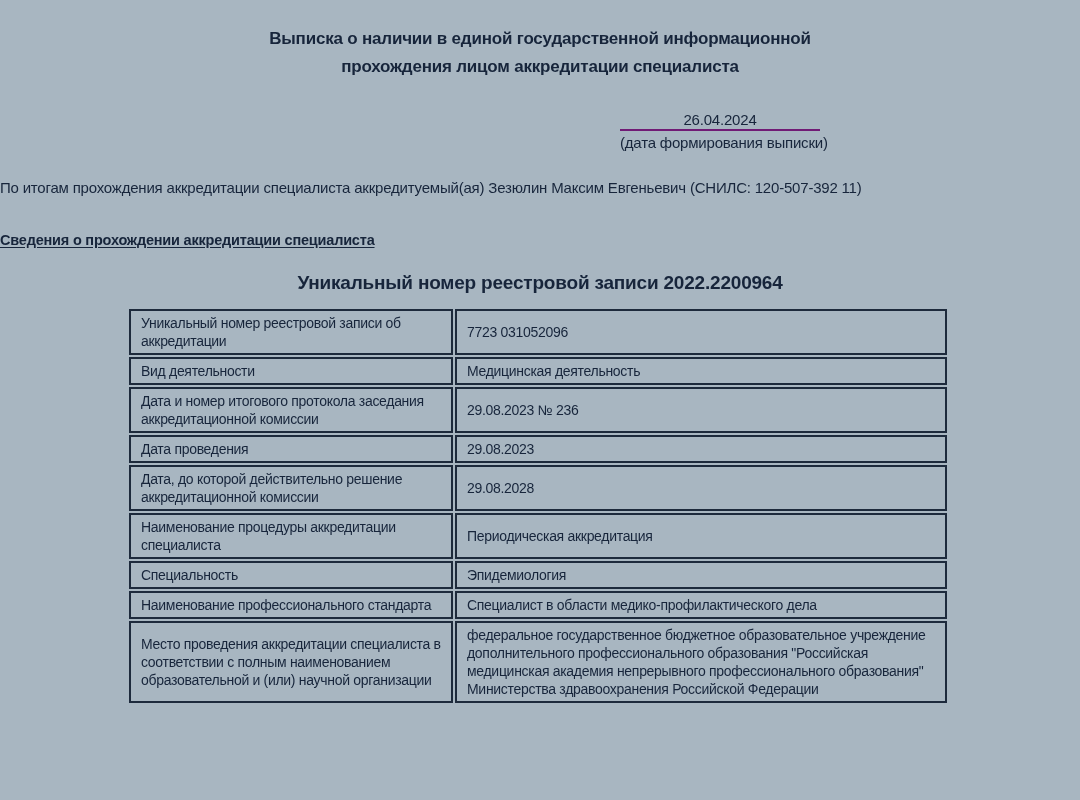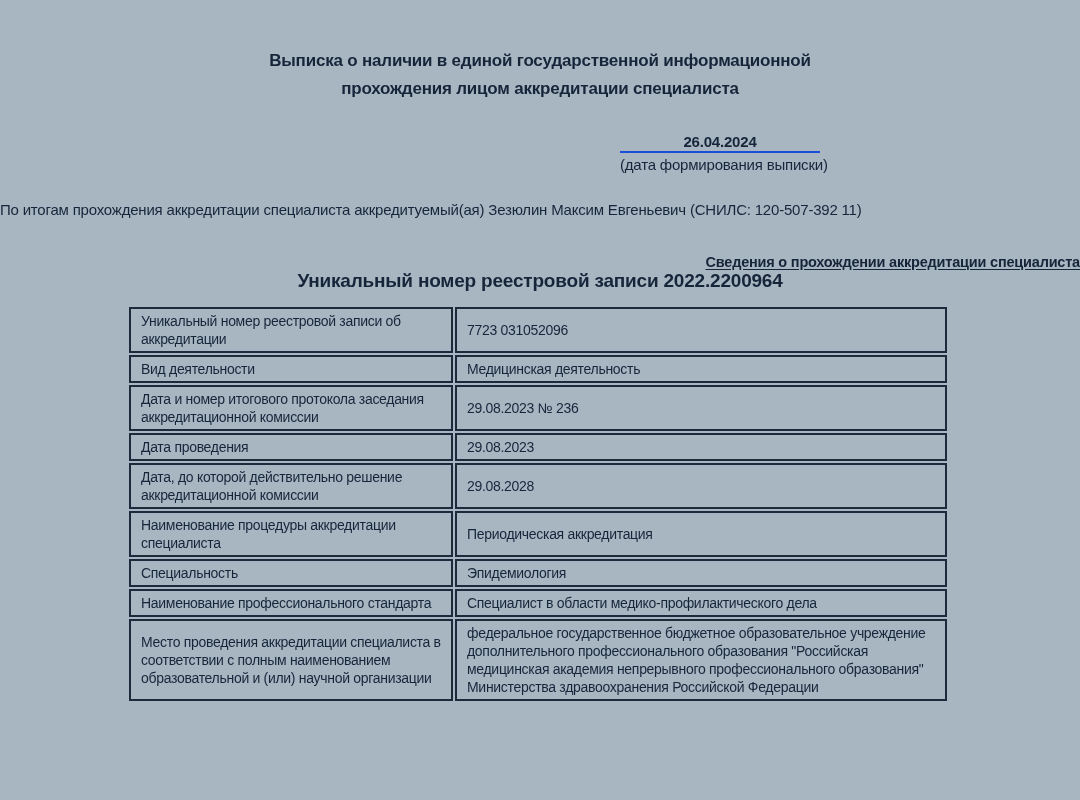--- a/index.html
+++ b/index.html
@@ -9,61 +9,61 @@
   body {
     width: 1080px;
     height: 800px;
     background: #a8b6c1;
     color: #17253b;
     font-family: "Liberation Sans", sans-serif;
     letter-spacing: -0.2px;
     overflow: hidden;
   }
   .doc {
-    padding-top: 47px;
+    padding-top: 25px;
   }
   .title {
     width: 680px;
     margin: 0 auto;
     text-align: center;
     font-weight: 700;
     font-size: 17px;
     line-height: 28px;
   }
   .date-block {
     width: 200px;
     margin: 30px 0 0 620px;
     text-align: center;
   }
   .date-value {
     font-size: 15px;
-    font-weight: 700;
-    border-bottom: 2px solid #1d4ed8;
+    font-weight: 400;
+    border-bottom: 2px solid #701a75;
     padding-bottom: 1px;
   }
   .date-caption {
     font-size: 15px;
     margin-top: 3px;
     white-space: nowrap;
   }
   .intro {
     margin-top: 26px;
     font-size: 15px;
     line-height: 22px;
   }
   .section-heading {
     margin-top: 33px;
-    text-align: right;
+    text-align: left;
     font-size: 14.5px;
     font-weight: 700;
     text-decoration: underline;
     text-underline-offset: 2px;
   }
   .registry-heading {
-    margin-top: 0;
+    margin-top: 24px;
     text-align: center;
     font-size: 19px;
     font-weight: 700;
   }
   table.acc-table {
     margin: 13px 0 0 127px;
     width: 822px;
     border-collapse: separate;
     border-spacing: 2px;
     table-layout: fixed;

